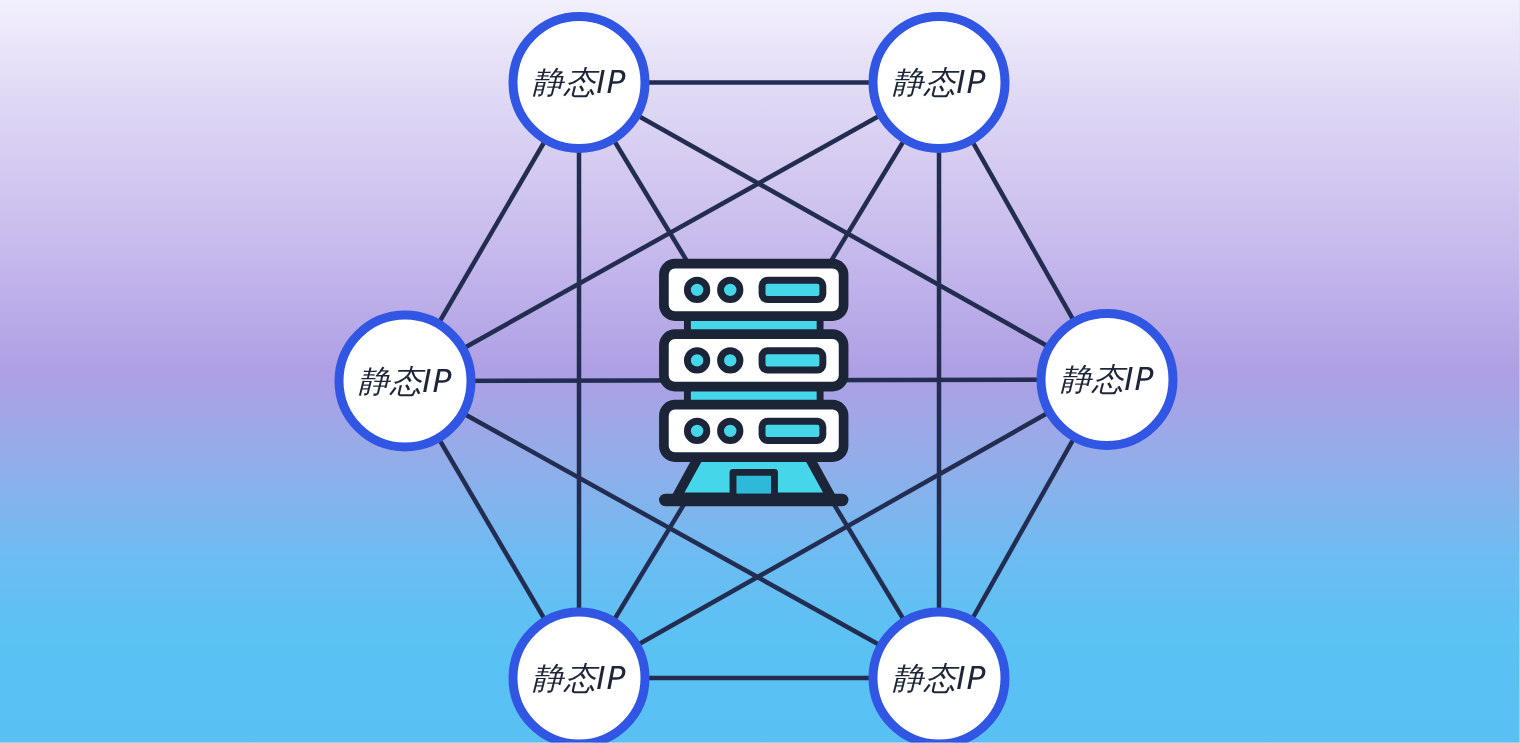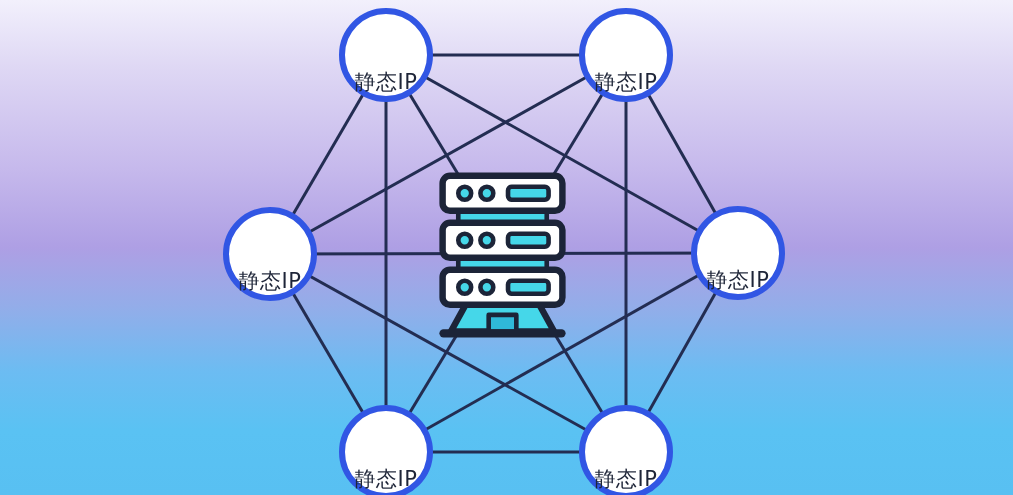--- a/index.html
+++ b/index.html
@@ -39,22 +39,23 @@
   .node {
     position: absolute;
     width: 94px;
     height: 94px;
     box-sizing: border-box;
     border: 6px solid #3156e4;
     border-radius: 50%;
     background: #ffffff;
     z-index: 3;
     display: flex;
-    align-items: flex-end;
+    align-items: center;
     justify-content: center;
+    font-style: italic;
   }
   .node-label {
     font-size: 21px;
     font-weight: 500;
     color: #1e2538;
     letter-spacing: 0.5px;
     white-space: nowrap;
     user-select: none;
   }
 </style>

